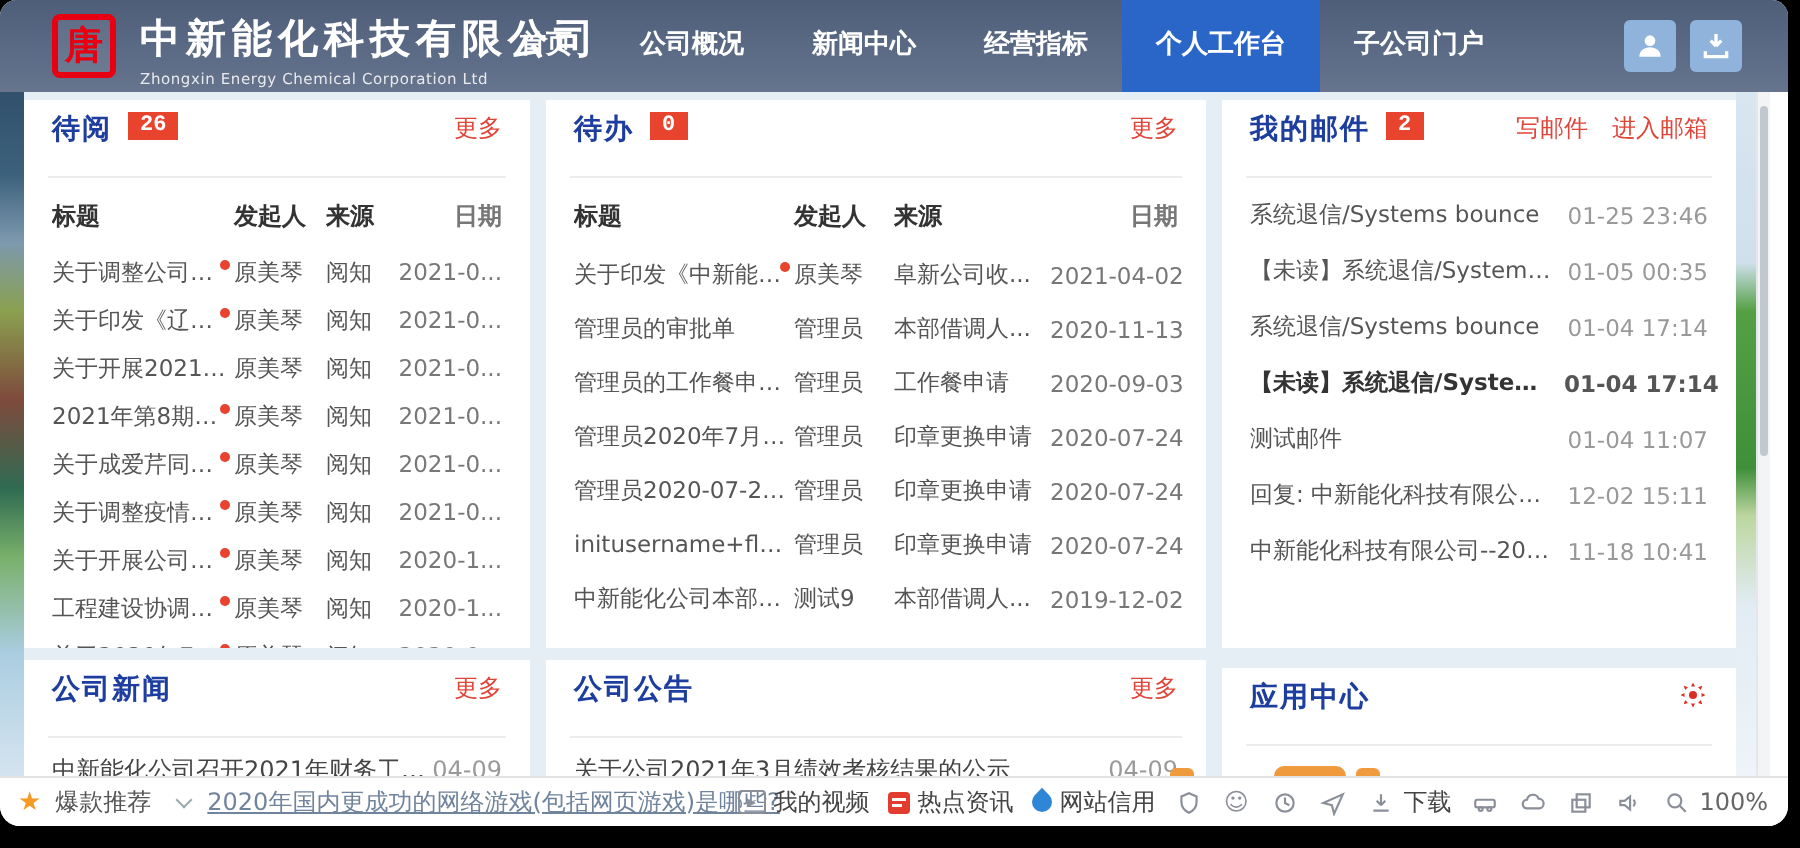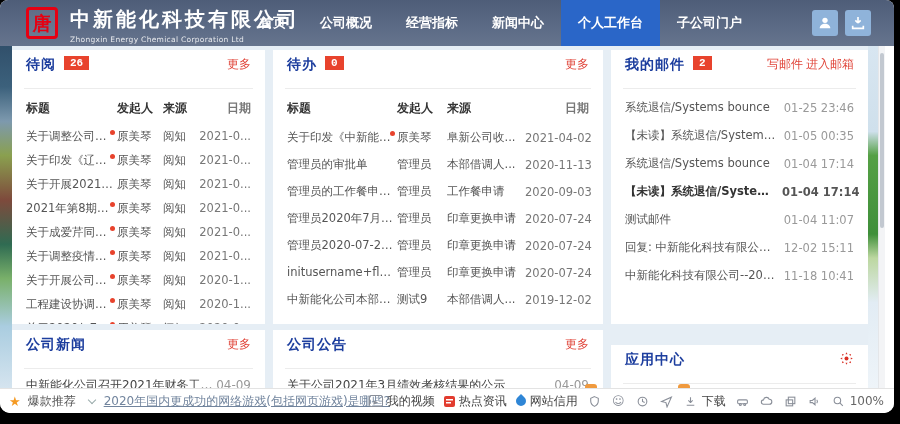--- a/index.html
+++ b/index.html
@@ -31,29 +31,29 @@
   .scrollbar { position:absolute; right:0; top:0; bottom:0; width:7px; background:#f3f4f6; border-left:1px solid #e4e6e9; }
   .scroll-thumb { position:absolute; left:1px; right:1px; top:7px; height:175px; background:#c2c8d0; border-radius:3px; }
 
   .content { position:absolute; left:12px; top:0; width:856px; height:100%; }
   .panel { position:absolute; background:#fff; padding:6px 14px 0 14px; overflow:hidden; }
   .p-read   { left:0;   top:4px;   width:253px; height:274px; }
   .p-act    { left:261px; top:4px; width:330px; height:274px; }
   .p-mail   { left:599px; top:4px; width:257px; height:274px; }
   .p-news   { left:0;   top:284px; width:253px; height:58px; }
   .p-notice { left:261px; top:284px; width:330px; height:58px; }
-  .p-apps   { left:599px; top:299px; width:257px; height:58px; }
+  .p-apps   { left:599px; top:288px; width:257px; height:58px; }
 
   .phead { display:flex; align-items:flex-start; height:30px;font-family:Liberation Mono, monospace; }
   .ptitle { font-size:14px; font-weight:bold; color:#1d3e9e; letter-spacing:1px; }
   .badge { margin-left:8px; background:#e8432d; color:#fff; font-size:11px; font-weight:bold;
     min-width:18px; padding:1px 6px; border-radius:0; text-align:center; }
   .spacer { flex:1; }
   .more, .red-link { color:#e0453a; font-size:12px; cursor:pointer; }
-  .red-link { margin-left:3px; }
+  .red-link { margin-left:12px; }
   .prule { border-top:1px solid #ececec; margin:2px -2px 0 -2px; }
 
   .cols { display:flex; align-items:flex-start; font-size:12px; font-weight:bold; color:#333; padding:11px 0 7px 0; }
   .trow { display:flex; align-items:center; font-size:11.5px; color:#555; height:24px; cursor:pointer; }
   .p-act .trow { height:27px; }
   .c-title { flex:1; overflow:hidden; white-space:nowrap; text-overflow:ellipsis; padding-right:4px; }
   .p-read .c-sender { width:46px; } .p-read .c-source { width:36px; } .p-read .c-date { width:52px; }
   .p-act  .c-sender { width:50px; } .p-act  .c-source { width:78px; } .p-act  .c-date  { width:64px; }
   .c-sender { position:relative; white-space:nowrap; }
   .c-source { overflow:hidden; white-space:nowrap; text-overflow:ellipsis; padding-right:3px; }
@@ -113,24 +113,24 @@
     </div>
     <nav class="nav">
 
     <div class="nav-item">
           <span>首页</span>
         </div>
           <div class="nav-item">
           <span>公司概况</span>
         </div>
           <div class="nav-item">
+          <span>新闻中心</span>
+        </div>
+          <div class="nav-item">
           <span>经营指标</span>
-        </div>
-          <div class="nav-item">
-          <span>新闻中心</span>
         </div>
           <div class="nav-item active">
           <span>个人工作台</span>
         </div>
           <div class="nav-item">
           <span>子公司门户</span>
         </div>
         </nav>
     <div class="top-icons">
       <div class="top-icon">

